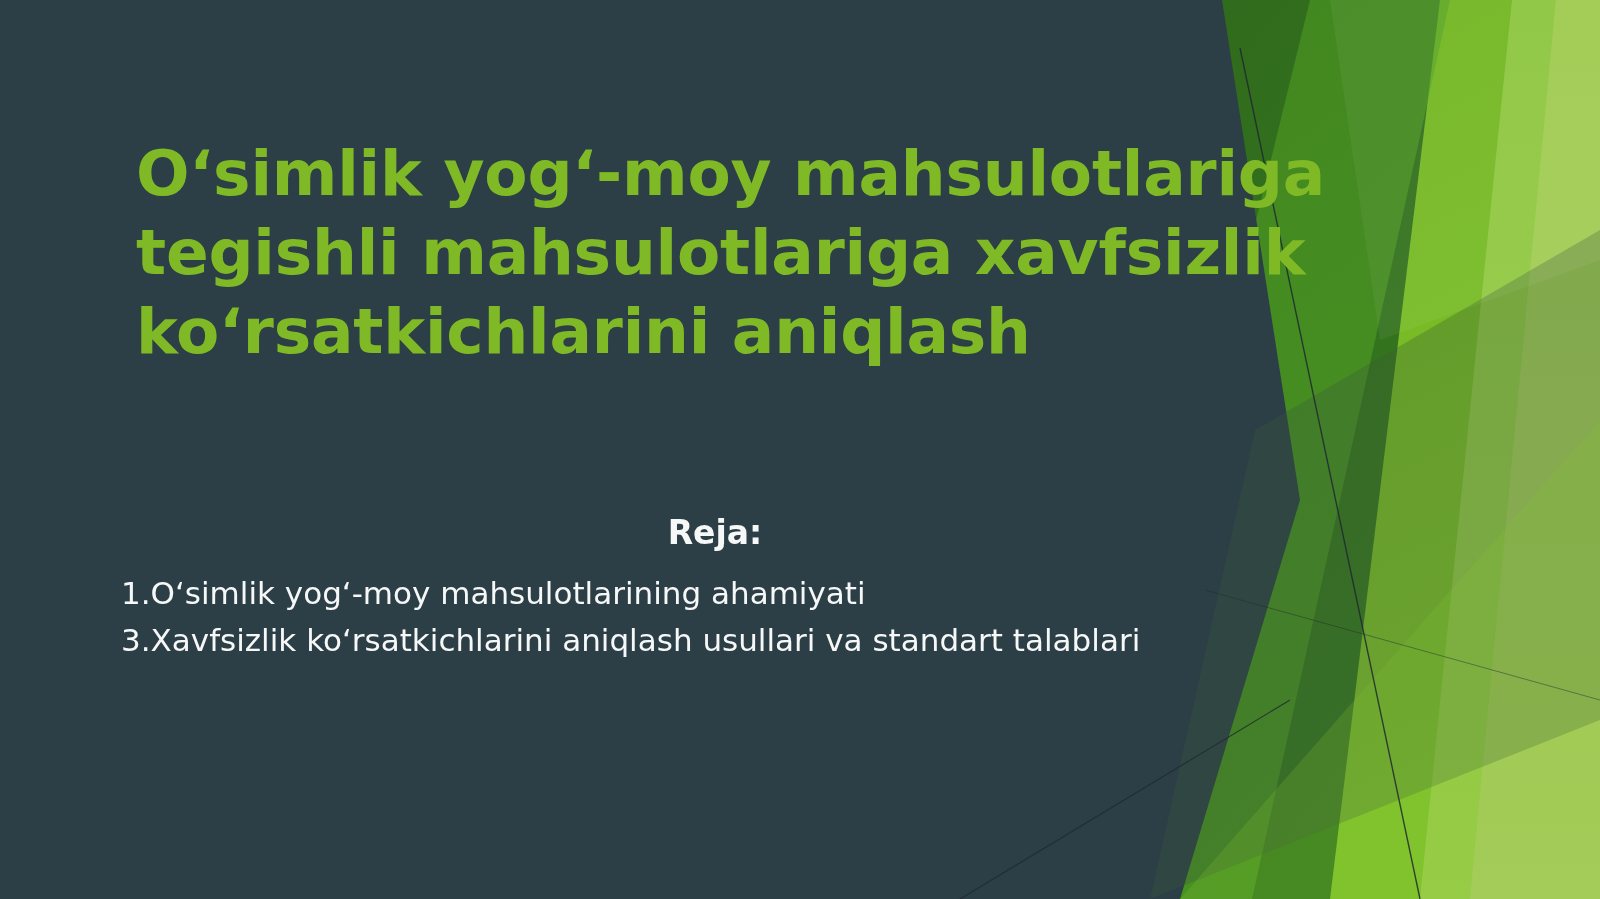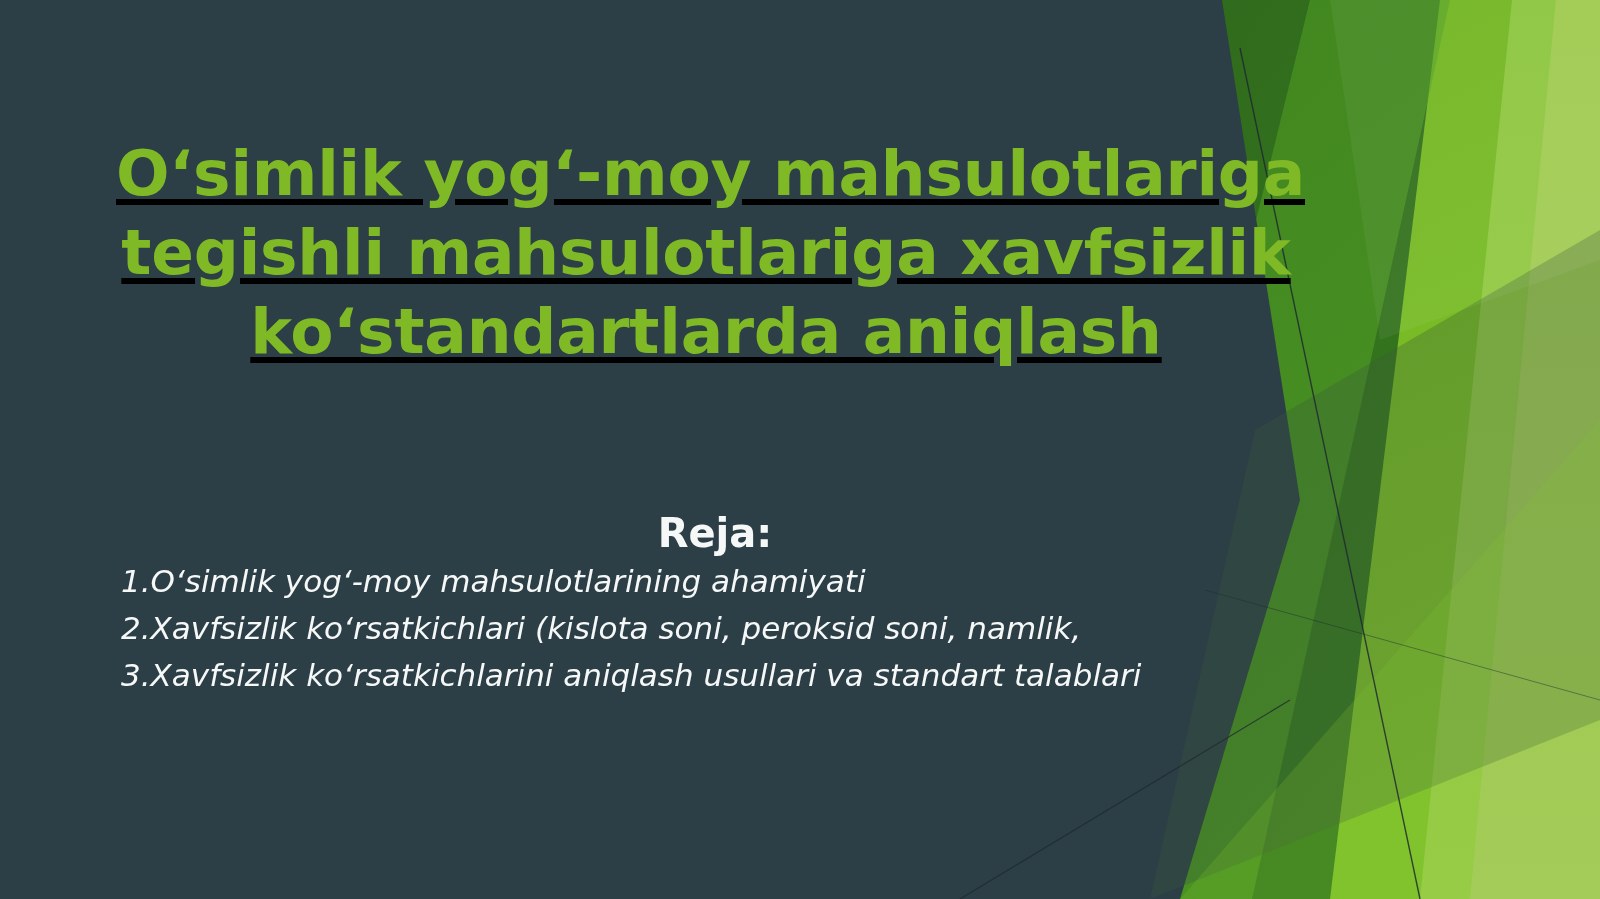--- a/index.html
+++ b/index.html
@@ -23,53 +23,50 @@
     display: block;
   }
   .content-layer {
     position: absolute;
     inset: 0;
     width: 1600px;
     height: 899px;
   }
   #title-block {
     position: absolute;
-    left: 116px;
+    left: 136px;
     top: 134px;
     width: 1180px;
-    text-align: center;
-    text-decoration: underline;
   }
   .title-line {
     font-family: "DejaVu Sans", sans-serif;
     font-weight: bold;
     font-size: 63px;
     line-height: 79px;
     color: #7fba26;
     letter-spacing: -0.2px;
     white-space: nowrap;
   }
   #reja-heading {
     position: absolute;
     left: 120px;
     top: 512px;
     width: 1190px;
     text-align: center;
     font-family: "DejaVu Sans", sans-serif;
     font-weight: bold;
-    font-size: 40px;
+    font-size: 33px;
     line-height: 42px;
     color: #f6f8f8;
   }
   #plan-list {
     position: absolute;
     left: 121px;
-    top: 558px;
+    top: 570px;
     width: 1320px;
-    font-style: italic;
   }
   .plan-line {
     font-family: "DejaVu Sans", sans-serif;
     font-weight: normal;
     font-size: 31px;
     line-height: 47px;
     color: #f6f8f8;
     white-space: nowrap;
   }
 </style>
@@ -131,25 +128,24 @@
     <line x1="1240" y1="48" x2="1420" y2="899" stroke="#1f2b30" stroke-width="1.4" opacity="0.85"></line>
     <line x1="960" y1="899" x2="1290" y2="700" stroke="#1f2b30" stroke-width="1.2" opacity="0.8"></line>
     <line x1="1205" y1="590" x2="1600" y2="700" stroke="#1f2b30" stroke-width="1" opacity="0.45"></line>
   </svg>
 
   <div class="content-layer">
 
     <div id="title-block">
       <div class="title-line">O‘simlik yog‘-moy mahsulotlariga</div>
       <div class="title-line">tegishli mahsulotlariga xavfsizlik</div>
-      <div class="title-line">ko‘standartlarda aniqlash</div>
+      <div class="title-line">ko‘rsatkichlarini aniqlash</div>
     </div>
 
     <div id="reja-heading">Reja:</div>
 
     <div id="plan-list">
       <div class="plan-line">1.O‘simlik yog‘-moy mahsulotlarining ahamiyati</div>
-      <div class="plan-line">2.Xavfsizlik ko‘rsatkichlari (kislota soni, peroksid soni, namlik,</div>
       <div class="plan-line">3.Xavfsizlik ko‘rsatkichlarini aniqlash usullari va standart talablari</div>
     </div>
 
   </div>
 </div>
 
 </body></html>

